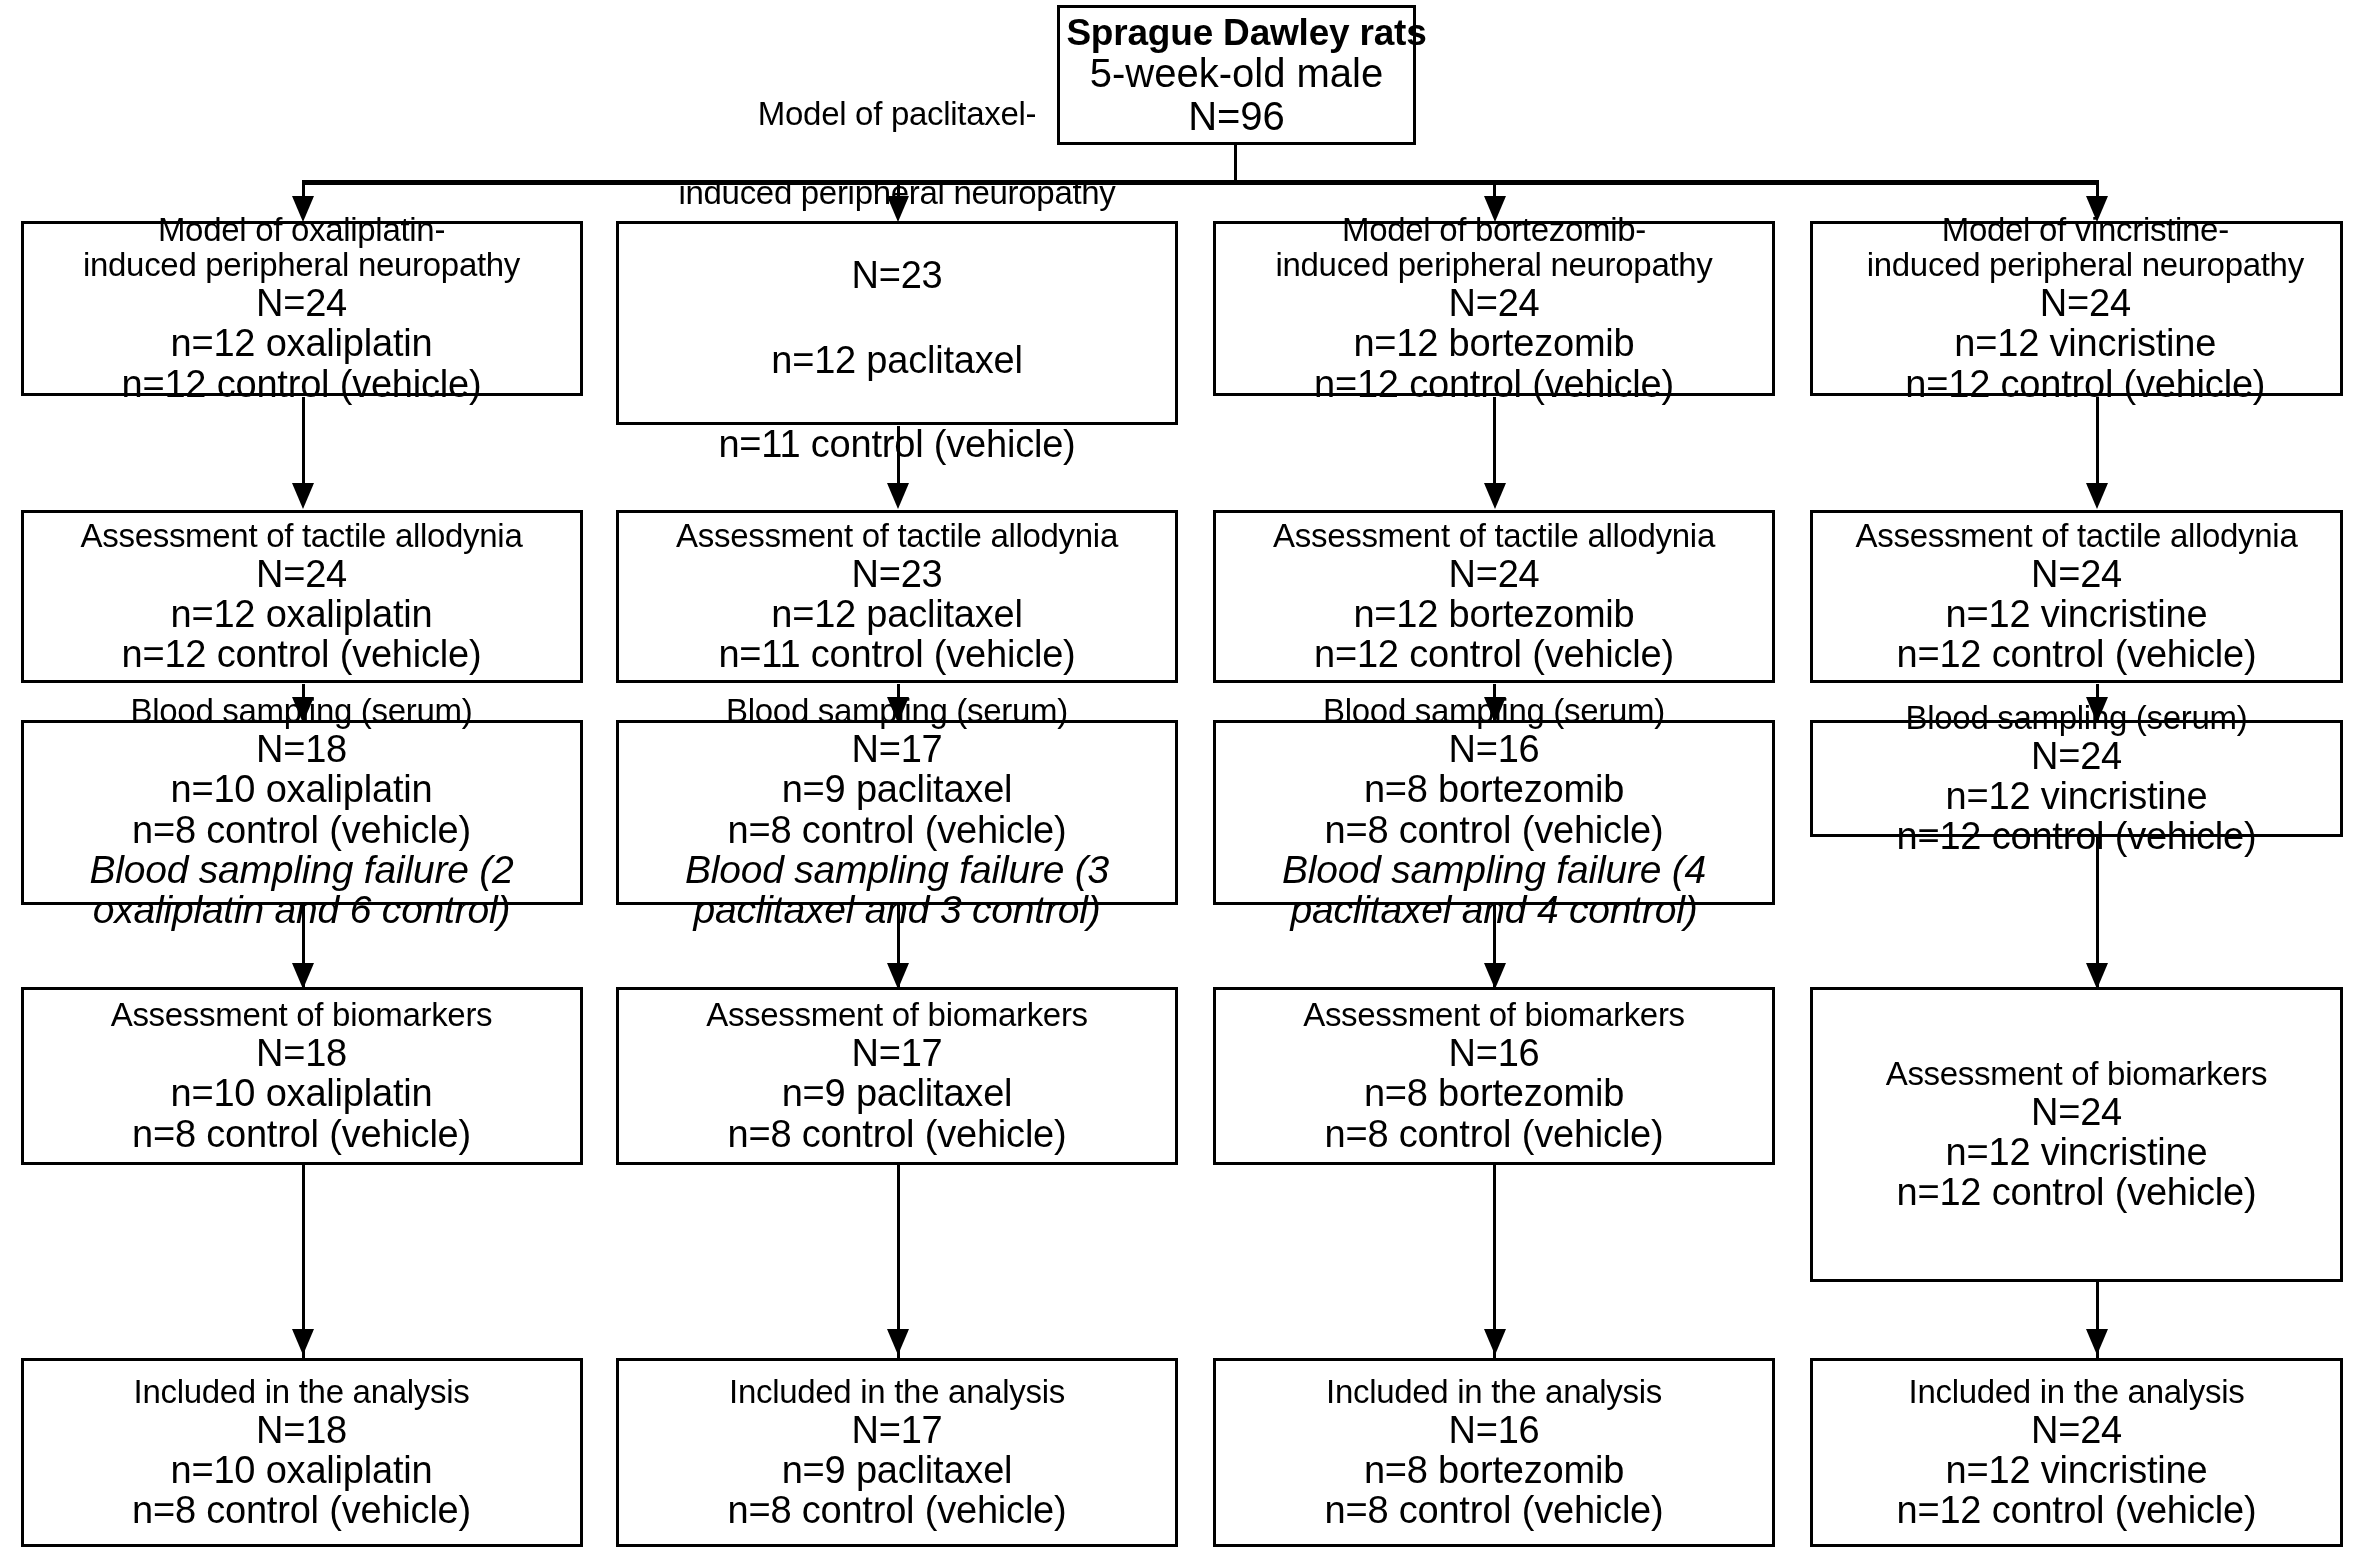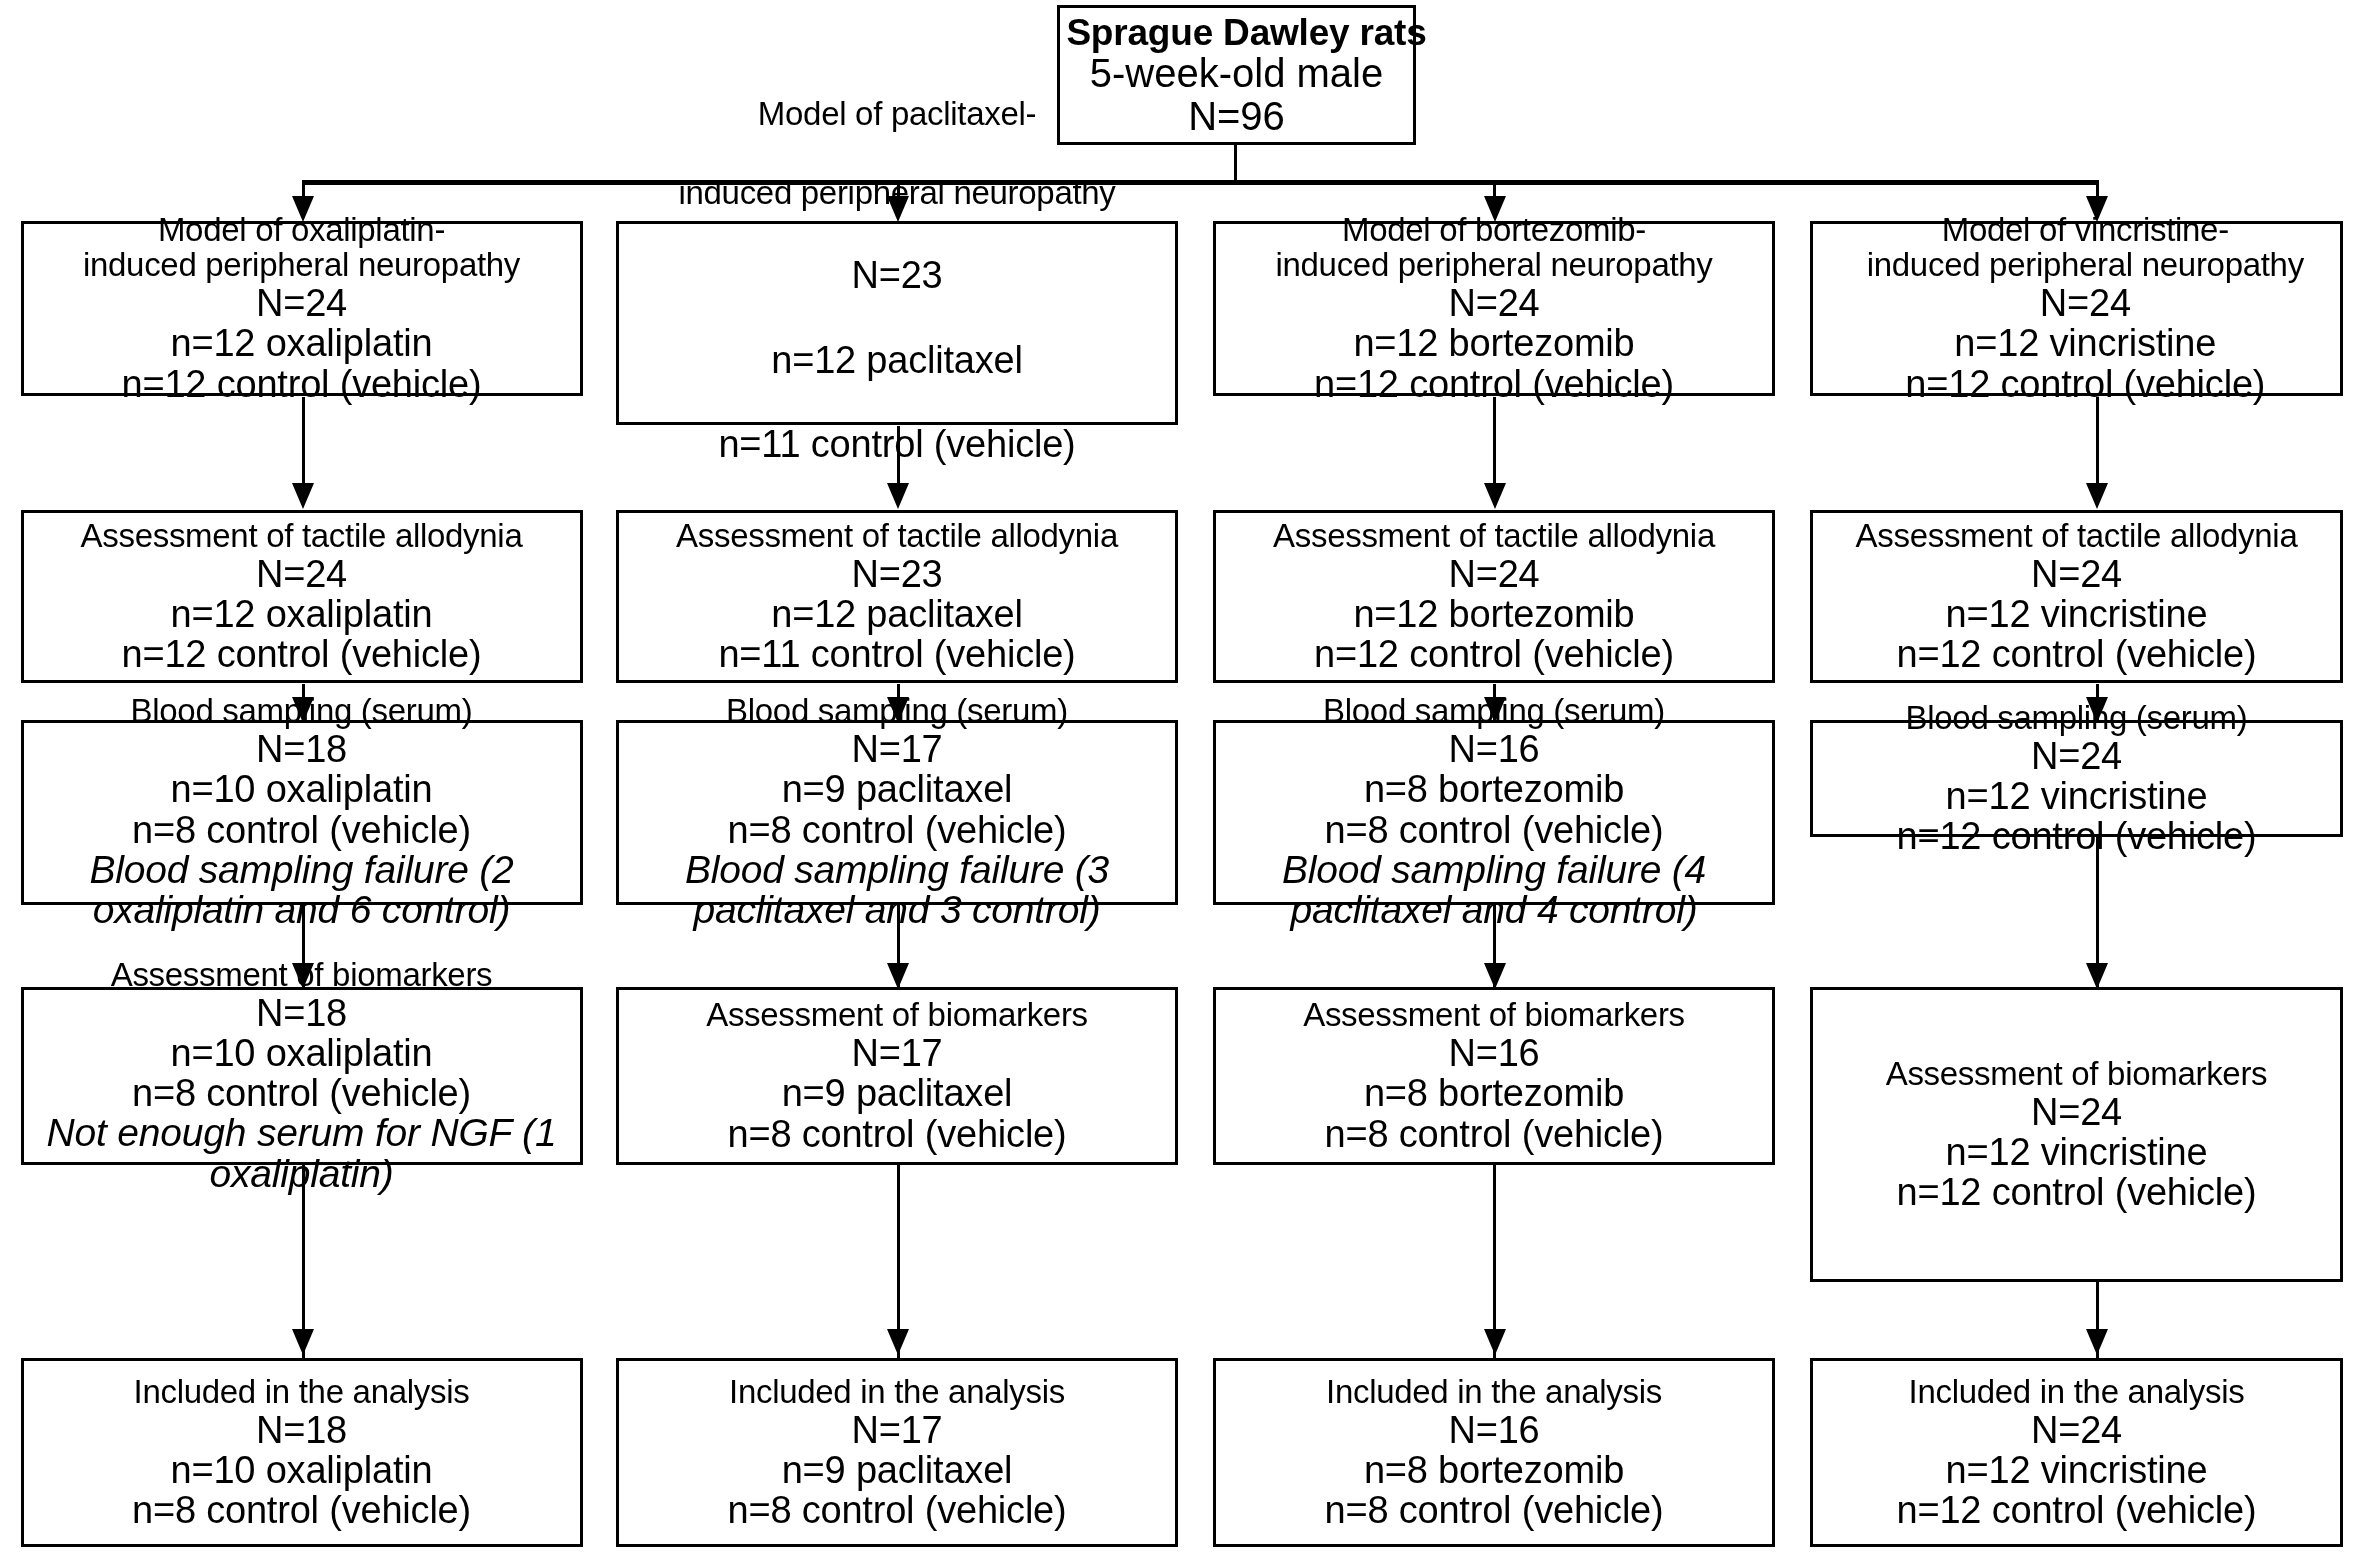--- a/index.html
+++ b/index.html
@@ -98,21 +98,20 @@
     <span class="ln wrap fs-note">Blood sampling failure (2 oxaliplatin and 6 control)</span>
   </div>
   <div class="vline" style="left:302px;top:905px;height:83px;"></div>
   <div class="arrowhead" style="left:292px;top:963px;"></div>
 
   <div class="node" style="left:20.5px;top:987px;width:562px;height:178px;">
     <span class="ln fs-head b">Assessment of biomarkers</span>
     <span class="ln fs-body">N=18</span>
     <span class="ln fs-body">n=10 oxaliplatin</span>
     <span class="ln fs-body">n=8 control (vehicle)</span>
-    <span class="ln wrap fs-note">Not enough serum for NGF (1 oxaliplatin)</span>
   </div>
   <div class="vline" style="left:302px;top:1165px;height:193px;"></div>
   <div class="arrowhead" style="left:292px;top:1329px;"></div>
 
   <div class="node" style="left:20.5px;top:1358px;width:562px;height:189px;">
     <span class="ln fs-head b">Included in the analysis</span>
     <span class="ln fs-body b">N=18</span>
     <span class="ln fs-body">n=10 oxaliplatin</span>
     <span class="ln fs-body">n=8 control (vehicle)</span>
   </div>

